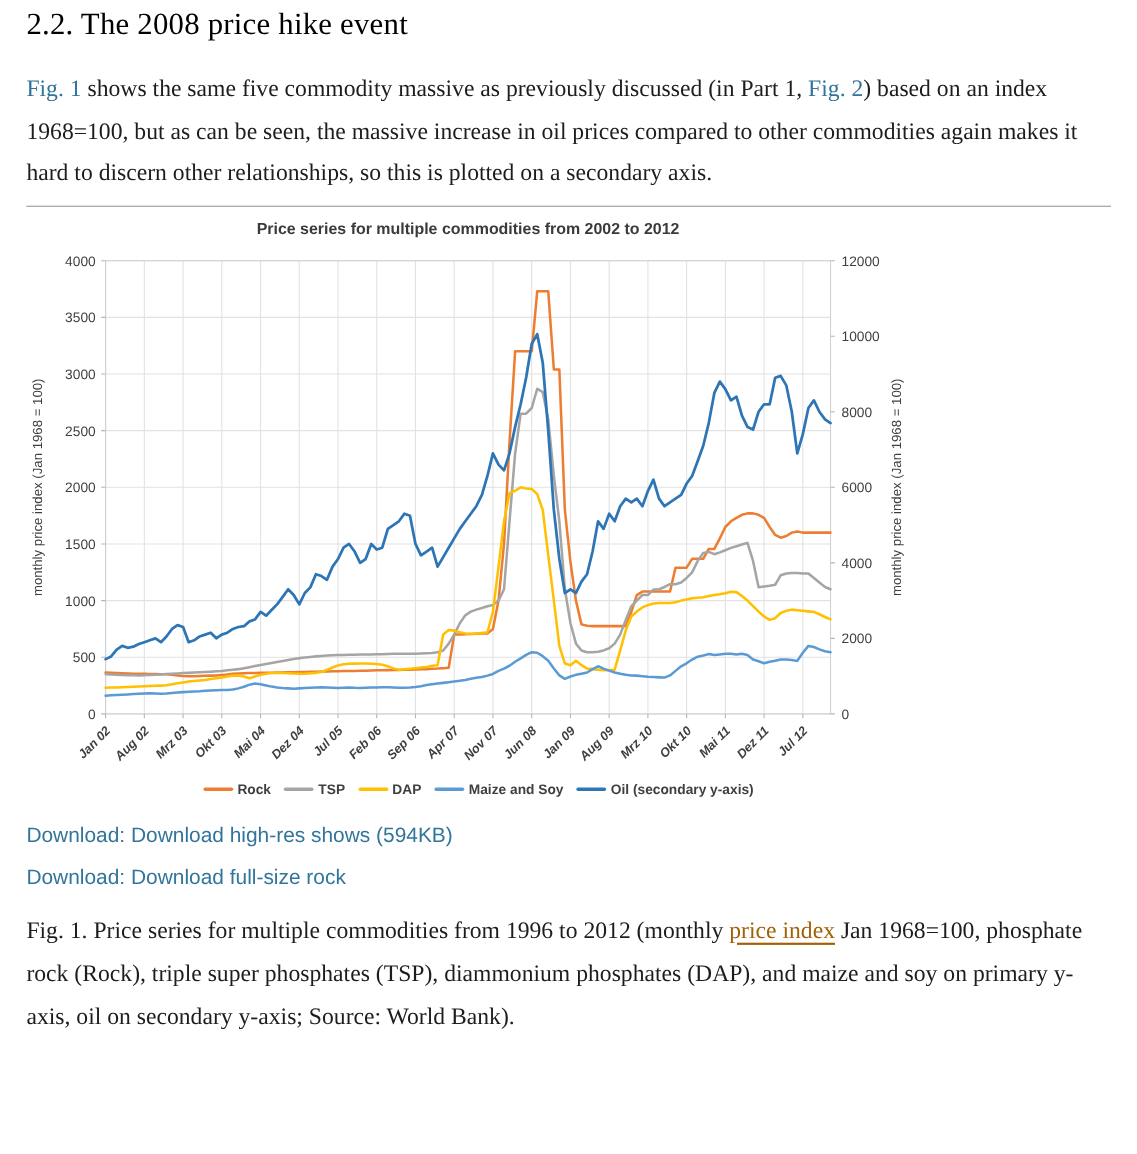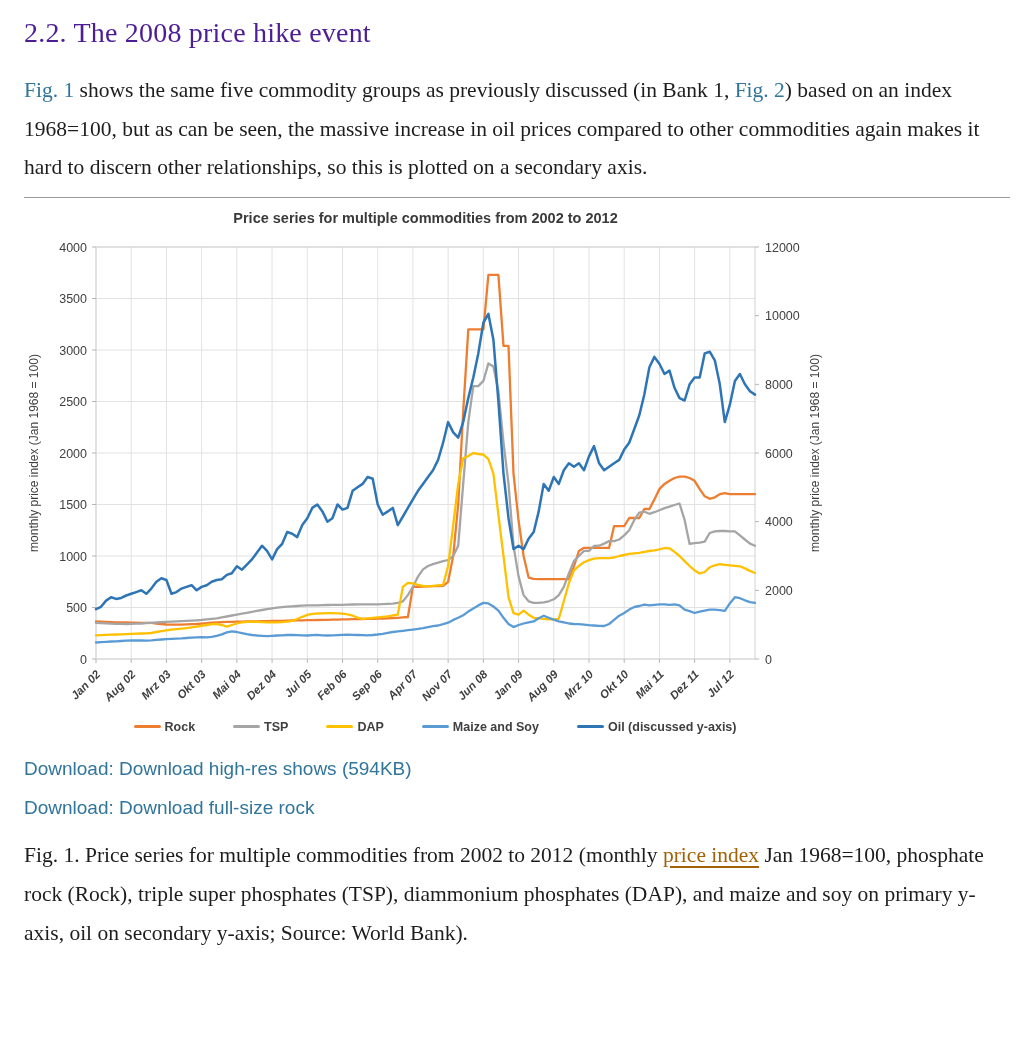--- a/index.html
+++ b/index.html
@@ -3,38 +3,38 @@
 <meta charset="utf-8">
 <style>
   * { margin:0; padding:0; box-sizing:border-box; }
   html,body { background:#ffffff; }
   body {
     width:1034px; height:1049px; overflow:hidden;
     padding:0 24px; position:relative;
     font-family:"Liberation Serif", serif; color:#1d1d1d;
   }
   .heading {
-    font-size:28px; font-weight:400; color:#4c1d95;
-    margin-top:17px; letter-spacing:0.2px;
+    font-size:28px; font-weight:400; color:#000000;
+    margin-top:7px; letter-spacing:0.2px;
   }
   .intro {
     margin-top:22px; font-size:21.5px; line-height:38.5px; color:#1d1d1d;
     width:986px;
   }
   a.textlink, .dl-link {
     color:#31759b; text-decoration:none; cursor:pointer;text-align:center;
   }
   .rule {
     border:none; border-top:1px solid #9a9a9a;
     margin-top:10px; width:986px;
   }
   .figure-block { margin-top:6px; width:860px; }
   .legend-row {
     width:822px; display:flex; justify-content:center; align-items:center;
-    gap:38px; margin-top:0px;
+    gap:12px; margin-top:0px;
     font-family:"Liberation Sans", sans-serif; font-size:12.5px;
     font-weight:700; color:#3f3f3f;
   }
   .legend-item { display:flex; align-items:center; }
   .legend-swatch {
     display:inline-block; width:27px; height:3px; border-radius:2px;
     margin-right:4px;
   }
   .downloads { margin-top:24px; font-family:"Liberation Sans", sans-serif; }
   .downloads p { font-size:19px; margin-bottom:17px; }
@@ -45,21 +45,21 @@
   .term {
     text-decoration:underline; text-underline-offset:4px; cursor:pointer; color:#a16207;
   }
   svg text { font-family:"Liberation Sans", sans-serif; }
 </style>
 </head>
 <body>
 
 <h2 class="heading">2.2. The 2008 price hike event</h2>
 
-<p class="intro"><a class="textlink">Fig. 1</a><span> shows the same five commodity groups as previously discussed (in Bank 1, </span><a class="textlink">Fig. 2</a><span>) based on an index 1968=100, but as can be seen, the massive increase in oil prices compared to other commodities again makes it hard to discern other relationships, so this is plotted on a secondary axis.</span></p>
+<p class="intro"><a class="textlink">Fig. 1</a><span> shows the same five commodity massive as previously discussed (in Part 1, </span><a class="textlink">Fig. 2</a><span>) based on an index 1968=100, but as can be seen, the massive increase in oil prices compared to other commodities again makes it hard to discern other relationships, so this is plotted on a secondary axis.</span></p>
 
 <hr class="rule">
 
 <div class="figure-block">
   <svg id="chart" width="822" height="512" viewBox="0 0 822 512">
       <g stroke="#e2e2e2" stroke-width="1">
         <line x1="72" x2="731" y1="455" y2="455"></line>
         <line x1="72" x2="731" y1="403.5" y2="403.5"></line>
         <line x1="72" x2="731" y1="352" y2="352"></line>
         <line x1="72" x2="731" y1="300.5" y2="300.5"></line>
@@ -188,23 +188,23 @@
       <span class="legend-item">
         <span class="legend-swatch" style="background: rgb(255, 192, 0);"></span>
         <span>DAP</span>
       </span>
       <span class="legend-item">
         <span class="legend-swatch" style="background: rgb(91, 155, 213);"></span>
         <span>Maize and Soy</span>
       </span>
       <span class="legend-item">
         <span class="legend-swatch" style="background: rgb(46, 117, 182);"></span>
-        <span>Oil (discussed y-axis)</span>
+        <span>Oil (secondary y-axis)</span>
       </span>
     </div>
 </div>
 
 <div class="downloads">
   <p><a class="dl-link">Download: Download high-res shows (594KB)</a></p>
   <p><a class="dl-link">Download: Download full-size rock</a></p>
 </div>
 
-<p class="caption"><span>Fig. 1. Price series for multiple commodities from 2002 to 2012 (monthly </span><span class="term">price index</span><span> Jan 1968=100, phosphate rock (Rock), triple super phosphates (TSP), diammonium phosphates (DAP), and maize and soy on primary y-axis, oil on secondary y-axis; Source: World Bank).</span></p>
+<p class="caption"><span>Fig. 1. Price series for multiple commodities from 1996 to 2012 (monthly </span><span class="term">price index</span><span> Jan 1968=100, phosphate rock (Rock), triple super phosphates (TSP), diammonium phosphates (DAP), and maize and soy on primary y-axis, oil on secondary y-axis; Source: World Bank).</span></p>
 
 </body></html>

